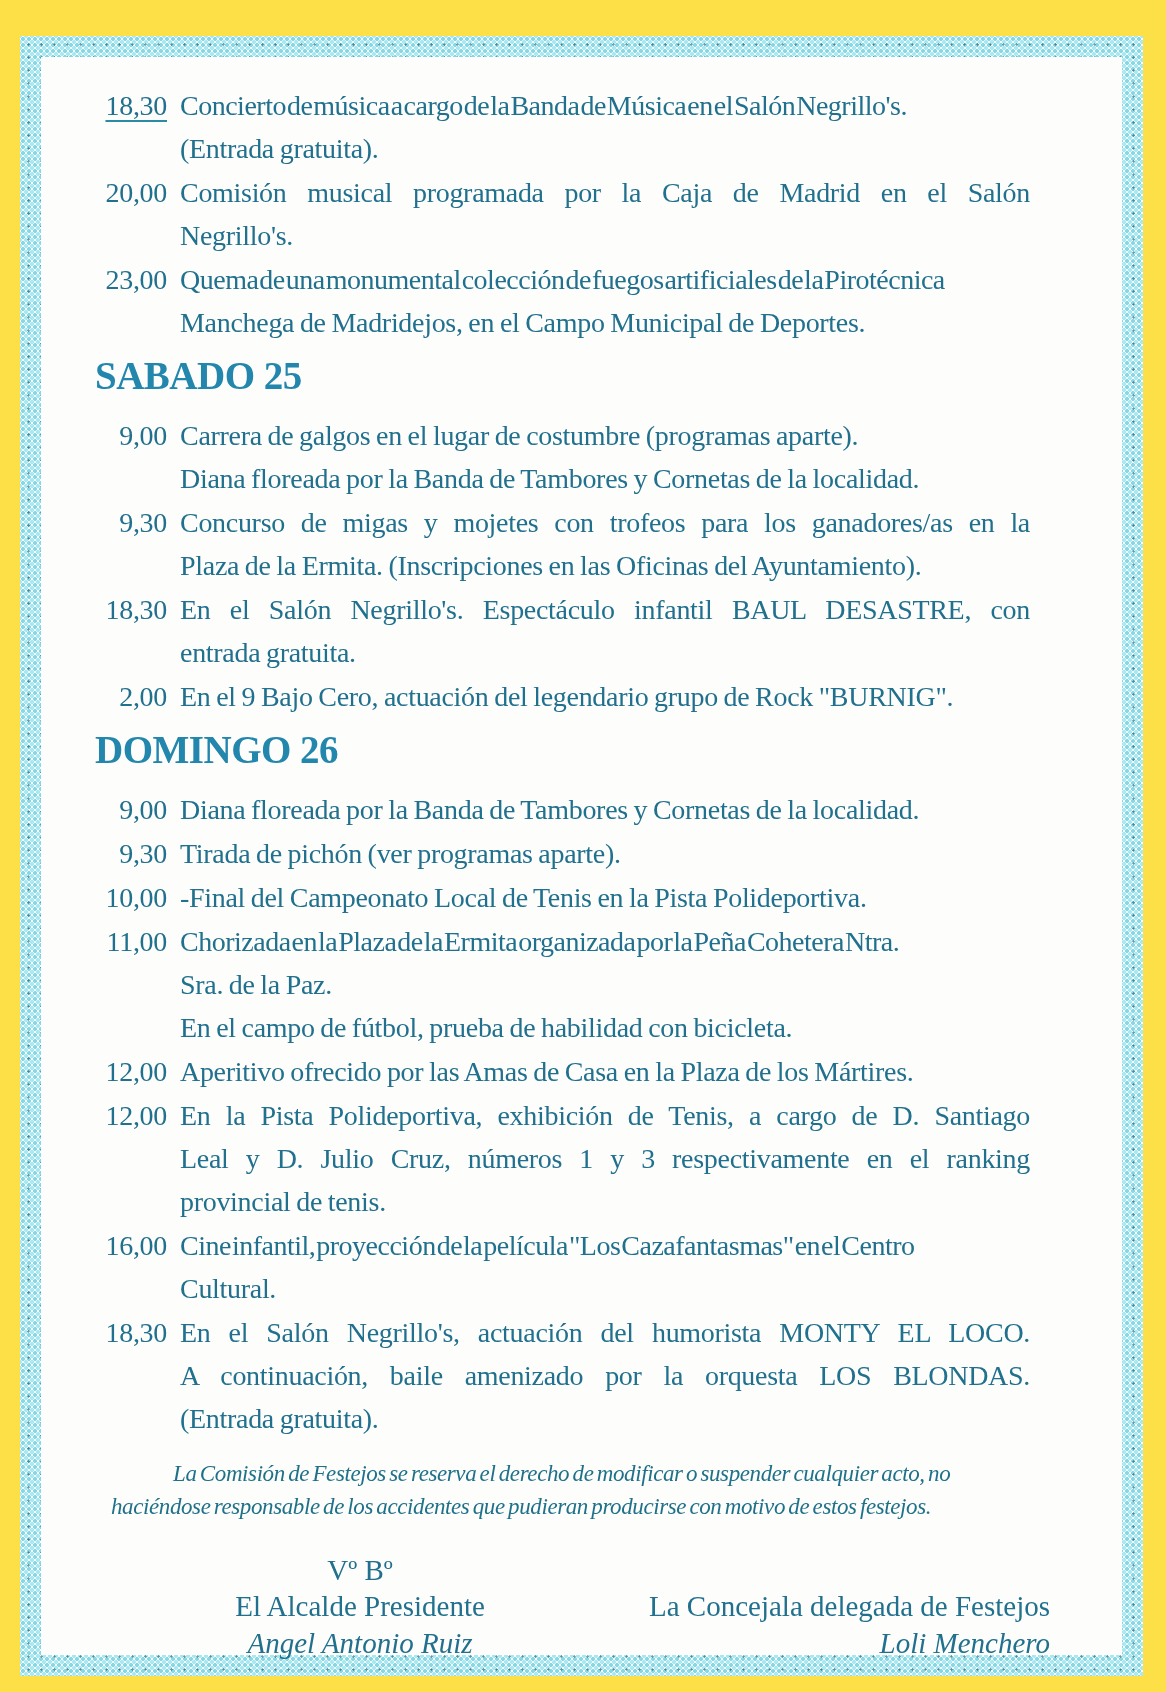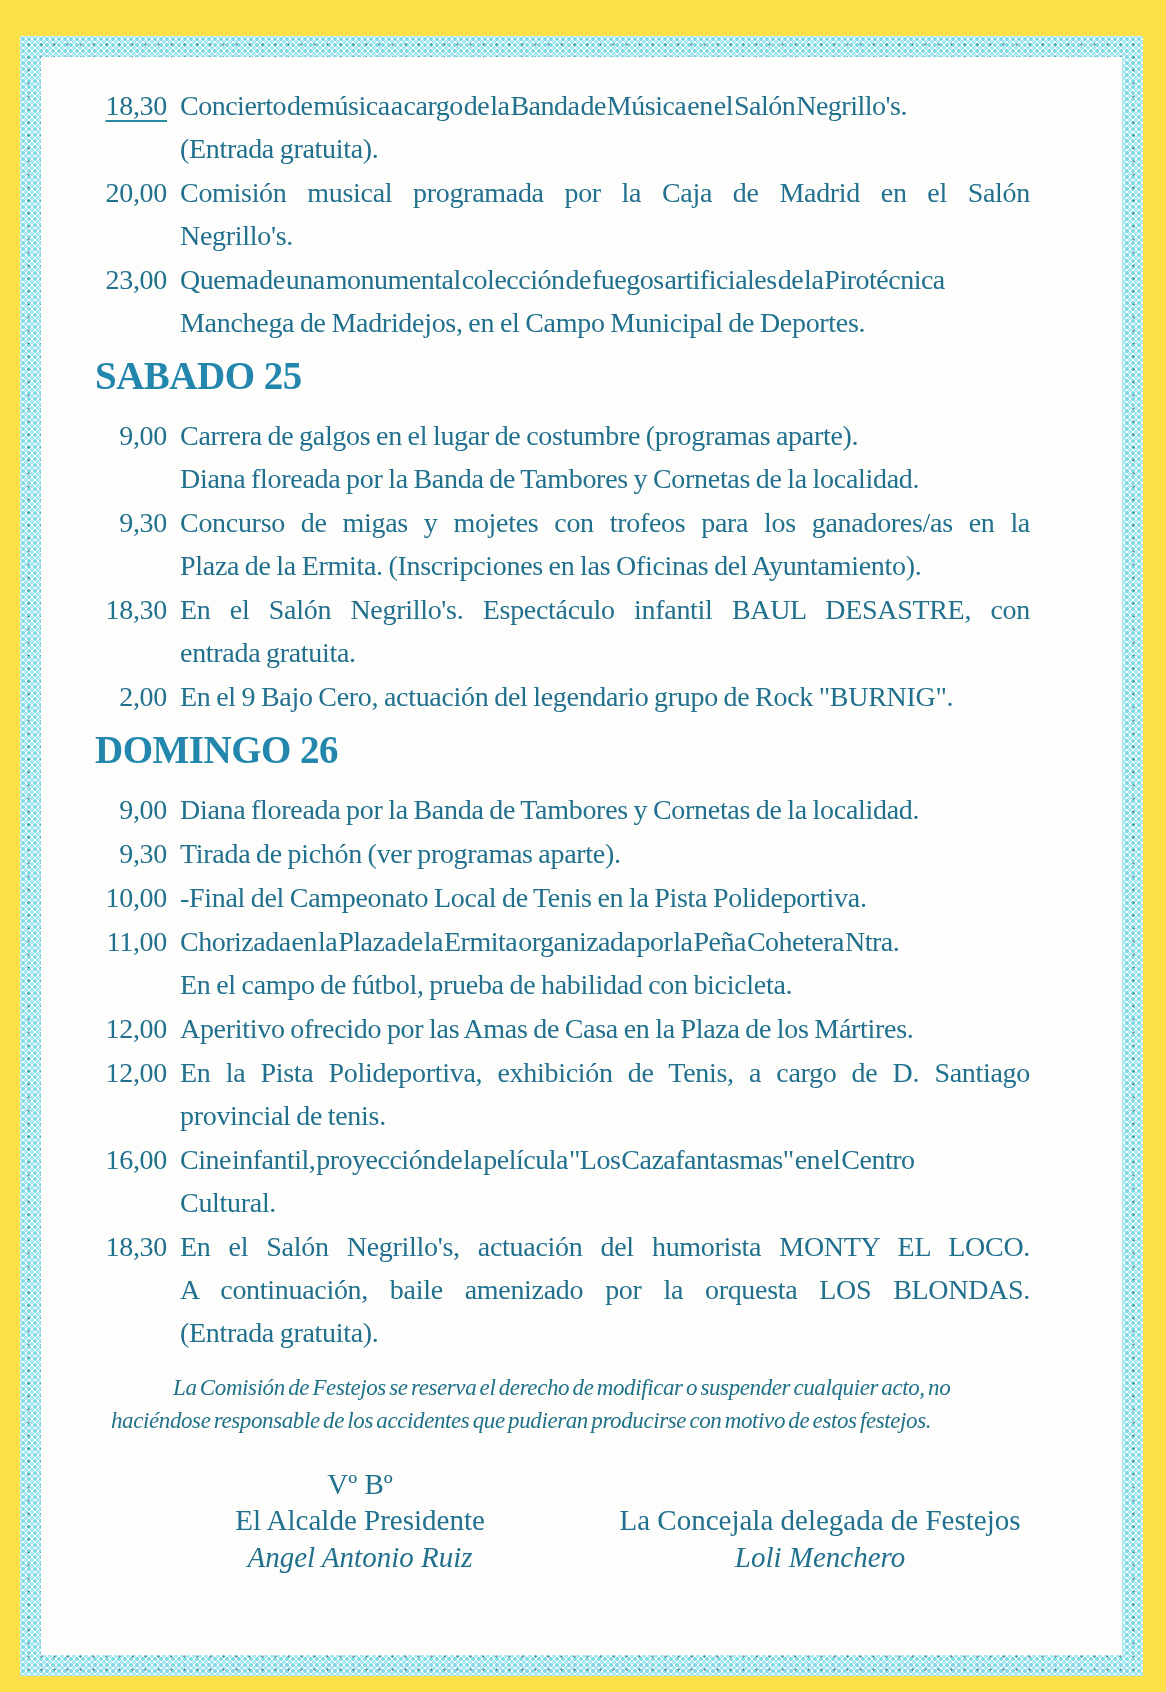--- a/index.html
+++ b/index.html
@@ -105,21 +105,21 @@
   }
   .sig-left{
     width:370px;
     margin-left:80px;
     text-align:center;
   }
   .sig-right{
     width:460px;
     margin-left:auto;
     margin-right:-20px;
-    text-align:center;
+    text-align:right;
   }
   .sig-line{
     font-size:29px;
     line-height:34px;
     white-space:nowrap;
   }
   .sig-line.vobo{margin-bottom:2px;}
   .sig-line.name{
     font-style:italic;
     margin-top:3px;
@@ -201,33 +201,35 @@
         <div class="entry">
           <div class="time">10,00</div>
           <div class="ebody">
             <div class="line">-Final del Campeonato Local de Tenis en la Pista Polideportiva.</div>
           </div>
         </div>
         <div class="entry">
           <div class="time">11,00</div>
           <div class="ebody">
             <div class="line tight">Chorizada en la Plaza de la Ermita organizada por la Peña Cohetera Ntra.</div>
+            <div class="line">Sra. de la Paz.</div>
             <div class="line">En el campo de fútbol, prueba de habilidad con bicicleta.</div>
           </div>
         </div>
         <div class="entry">
           <div class="time">12,00</div>
           <div class="ebody">
             <div class="line">Aperitivo ofrecido por las Amas de Casa en la Plaza de los Mártires.</div>
           </div>
         </div>
         <div class="entry">
           <div class="time">12,00</div>
           <div class="ebody">
             <div class="line stretch">En la Pista Polideportiva, exhibición de Tenis, a cargo de D. Santiago</div>
+            <div class="line stretch">Leal y D. Julio Cruz, números 1 y 3 respectivamente en el ranking</div>
             <div class="line">provincial de tenis.</div>
           </div>
         </div>
         <div class="entry">
           <div class="time">16,00</div>
           <div class="ebody">
             <div class="line tight">Cine infantil, proyección de la película "Los Cazafantasmas" en el Centro</div>
             <div class="line">Cultural.</div>
           </div>
         </div>

